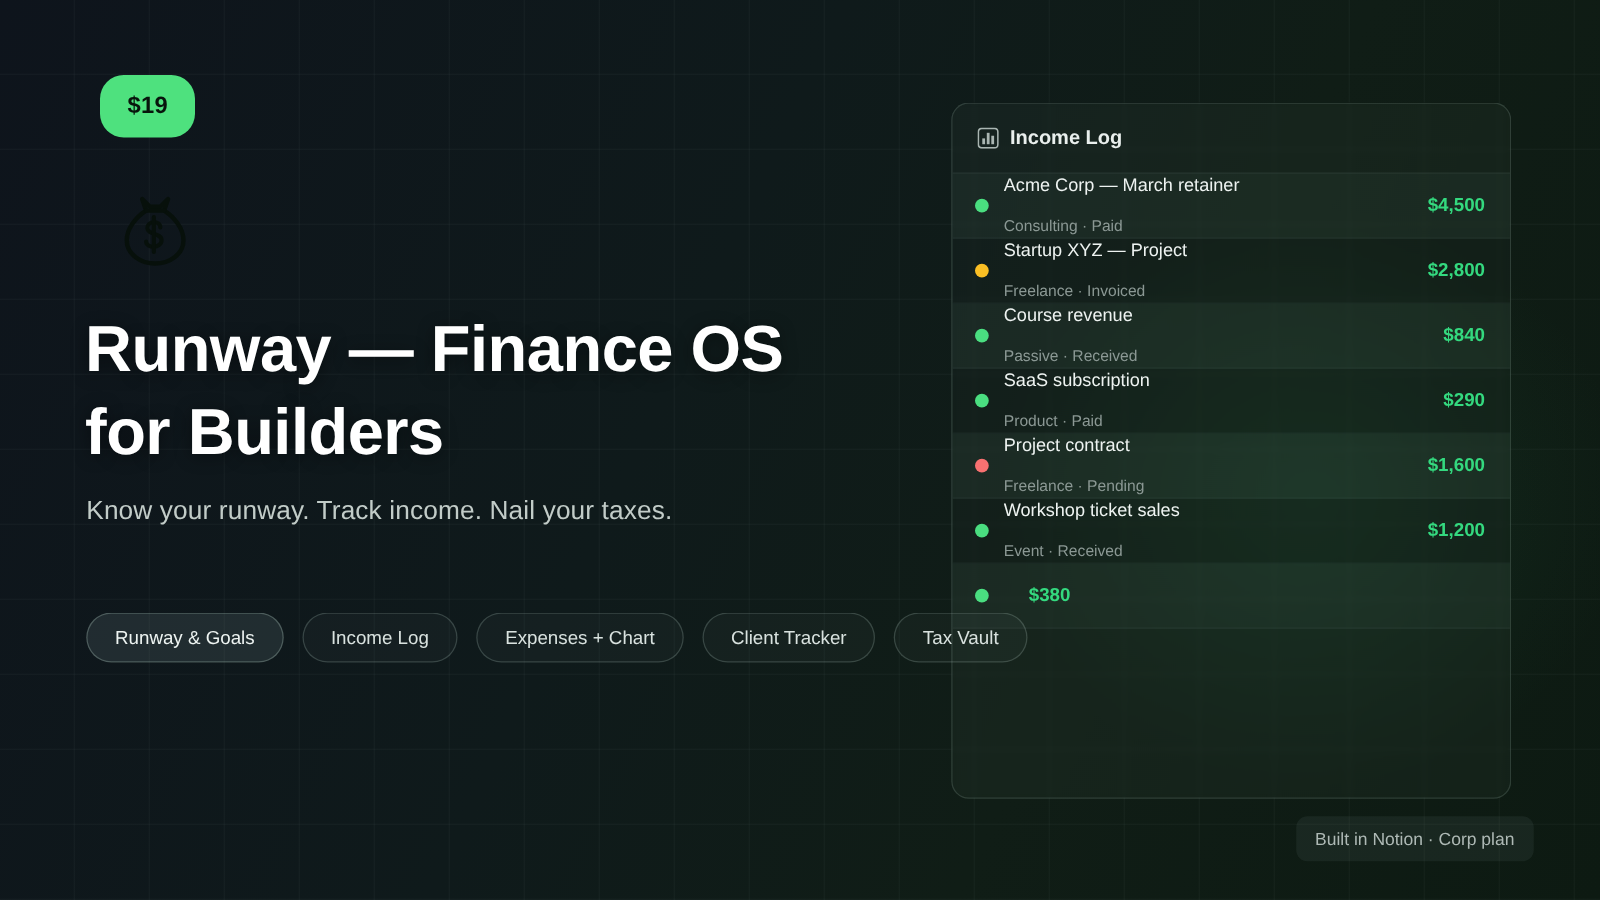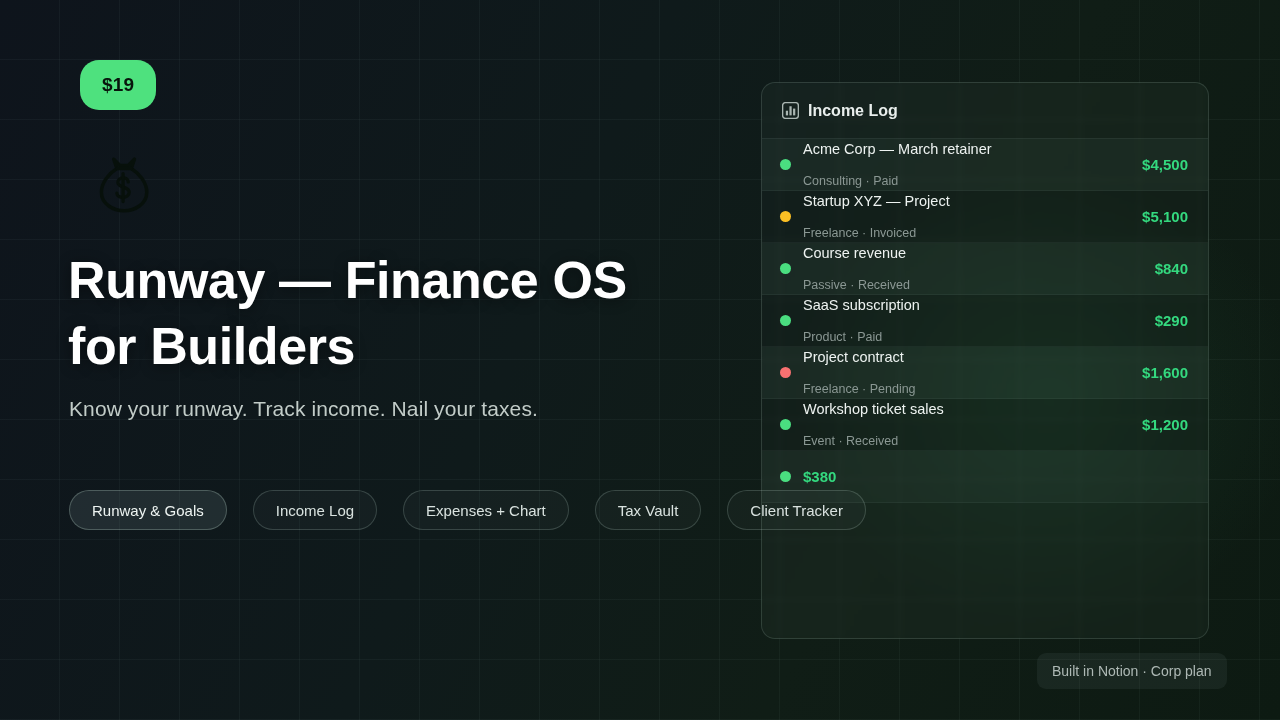--- a/index.html
+++ b/index.html
@@ -72,21 +72,21 @@
 
   #subhead {
     position:absolute; left:69px; top:397px;
     color:#c2ccc8;
     font-size:21px; font-weight:normal;
     letter-spacing:0.1px;
   }
 
   #pill-row {
     position:absolute; left:69px; top:490px;
-    display:flex; align-items:center; gap:26px;
+    display:flex; align-items:center; gap:15px;
     z-index:6;
   }
   .pill {
     height:40px; padding:0 22px;
     display:flex; align-items:center; justify-content:center;
     border:1px solid rgba(200,225,215,0.20);
     border-radius:20px;
     background:rgba(120,150,145,0.055);
     color:#d9e2df;
     font-size:15px;
@@ -136,21 +136,21 @@
   .row-main { flex:1 1 auto; min-width:0; }
   .row-title {
     color:#eef3f1; font-size:14.5px; line-height:17px;
     white-space:nowrap; overflow:hidden; text-overflow:ellipsis;
   }
   .row-sub {
     color:#8b9894; font-size:12.5px; line-height:15px; margin-top:16px;
     white-space:nowrap; overflow:hidden; text-overflow:ellipsis;
   }
   .row-amt {
-    flex:0 0 auto; margin-left:0;
+    flex:0 0 auto; margin-left:20px;
     color:#34d97f; font-size:15px; font-weight:bold;
     text-align:right;
   }
 
   #footer-badge {
     position:absolute; left:1037px; top:653px;
     height:36px; padding:0 15px;
     display:flex; align-items:center;
     background:rgba(150,178,170,0.085);
     border-radius:9px;
@@ -189,24 +189,24 @@
       <div class="pill active">
         <span>Runway &amp; Goals</span>
       </div>
       <div class="pill">
         <span>Income Log</span>
       </div>
       <div class="pill">
         <span>Expenses + Chart</span>
       </div>
       <div class="pill">
+        <span>Client Tracker</span>
+      </div>
+      <div class="pill">
         <span>Tax Vault</span>
-      </div>
-      <div class="pill">
-        <span>Client Tracker</span>
       </div>
     </nav>
 
   <section id="card">
     <header id="card-header">
       <span class="hicon">
         <svg viewBox="0 0 16 16" xmlns="http://www.w3.org/2000/svg">
           <rect x="0.6" y="0.6" width="14.8" height="14.8" rx="2.6" fill="none" stroke="currentColor" stroke-width="1.3"></rect>
           <rect x="3.6" y="8.2" width="2.1" height="4.4" fill="currentColor"></rect>
           <rect x="7.0" y="4.0" width="2.1" height="8.6" fill="currentColor"></rect>
@@ -223,21 +223,21 @@
             <div class="row-sub">Consulting · Paid</div>
           </div>
           <div class="row-amt">$4,500</div>
         </div>
         <div class="row">
           <span class="dot" style="background: rgb(251, 191, 36);"></span>
           <div class="row-main">
             <div class="row-title">Startup XYZ — Project</div>
             <div class="row-sub">Freelance · Invoiced</div>
           </div>
-          <div class="row-amt">$5,100</div>
+          <div class="row-amt">$2,800</div>
         </div>
         <div class="row">
           <span class="dot" style="background: rgb(74, 222, 128);"></span>
           <div class="row-main">
             <div class="row-title">Course revenue</div>
             <div class="row-sub">Passive · Received</div>
           </div>
           <div class="row-amt">$840</div>
         </div>
         <div class="row">

